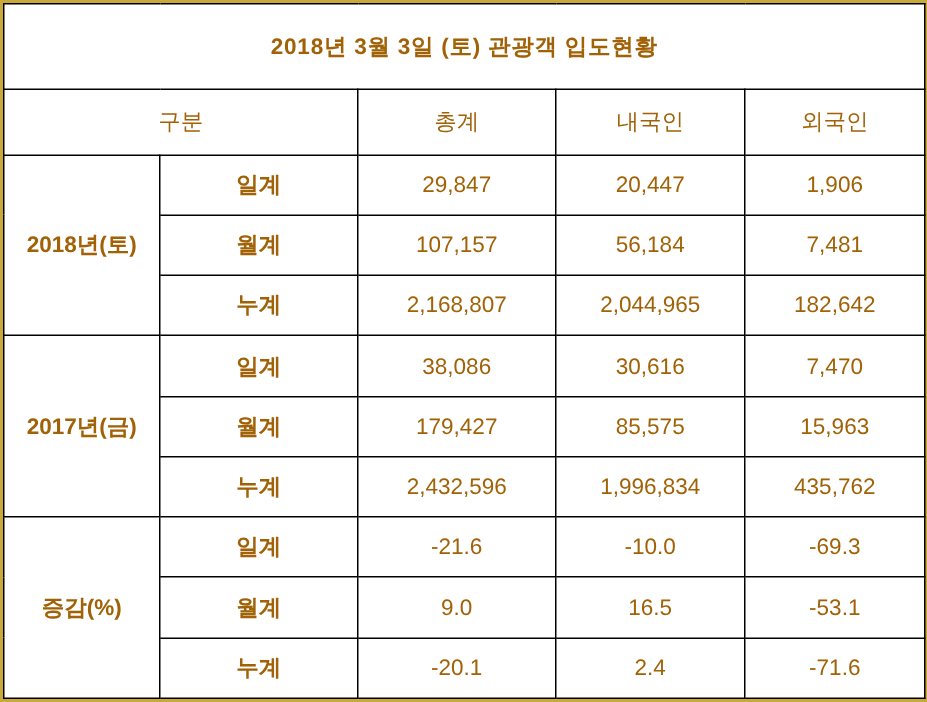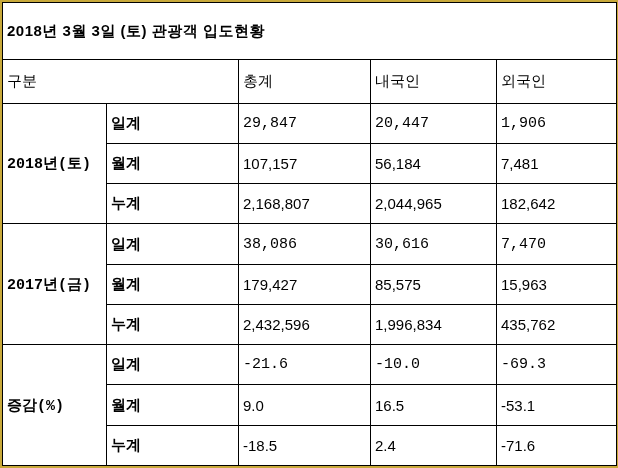--- a/index.html
+++ b/index.html
@@ -22,23 +22,24 @@
     position: relative;
   }
   table.stat {
     border-collapse: collapse;
     width: 100%;
     height: 100%;
     table-layout: fixed;
   }
   table.stat td {
     border: 1px solid #000000;
+    text-align: center;
     vertical-align: middle;
     font-size: 15px;
-    color: #000000;
+    color: #a16207;
     padding: 0 4px;
     margin-top: 32px;
   }
   td.title-cell {
     border: none;
     border-bottom: 2px solid #000000;
     font-size: 21px;
     font-weight: bold;
     letter-spacing: 0.5px;
     height: 56px;
@@ -58,21 +59,21 @@
   }
   td.num {
     font-size: 16px;
   }
   .col-a { width: 104px; }
   .col-b { width: 132px; }
   .col-c { width: 132px; }
   .col-d { width: 126px; }
   .col-e { width: 120px; }
   tr.dataRow { height: 40px; }
-  .thick-top td { border-top: 2px solid #000000; font-family: Liberation Mono, monospace; }
+  .thick-top td { border-top: 2px solid #000000; }
 </style>
 </head>
 <body>
 
 <div class="sheet">
   <table class="stat">
     <colgroup>
       <col class="col-a">
         <col class="col-b">
         <col class="col-c">
@@ -139,19 +140,19 @@
         <td class="num">-69.3</td>
       </tr>
       <tr class="dataRow">
         <td class="sub">월계</td>
         <td class="num">9.0</td>
         <td class="num">16.5</td>
         <td class="num">-53.1</td>
       </tr>
       <tr class="dataRow">
         <td class="sub">누계</td>
-        <td class="num">-18.5</td>
+        <td class="num">-20.1</td>
         <td class="num">2.4</td>
         <td class="num">-71.6</td>
       </tr>
     </tbody>
   </table>
 </div>
 
 </body></html>

